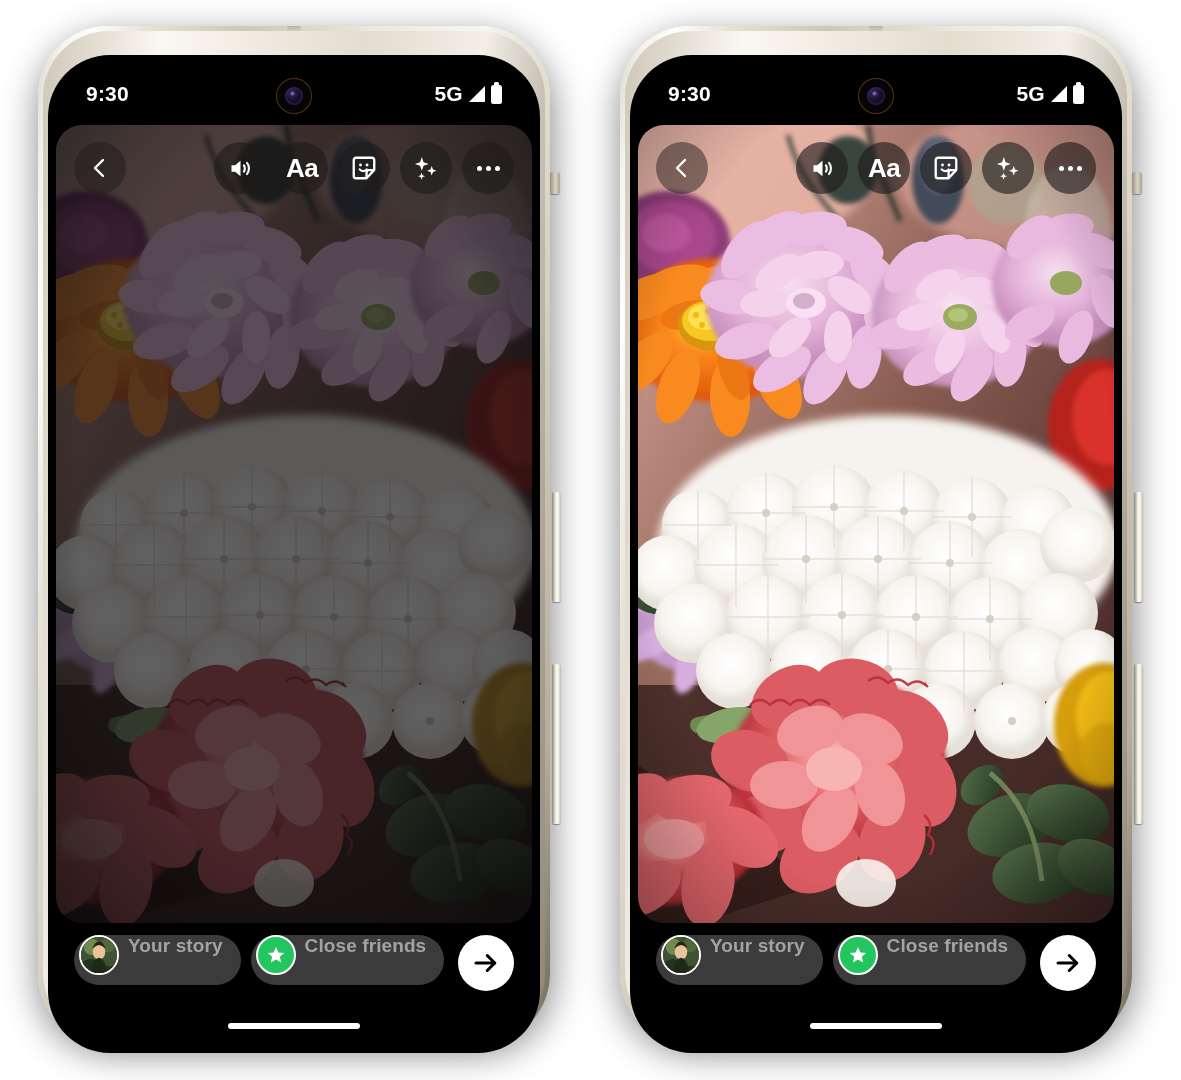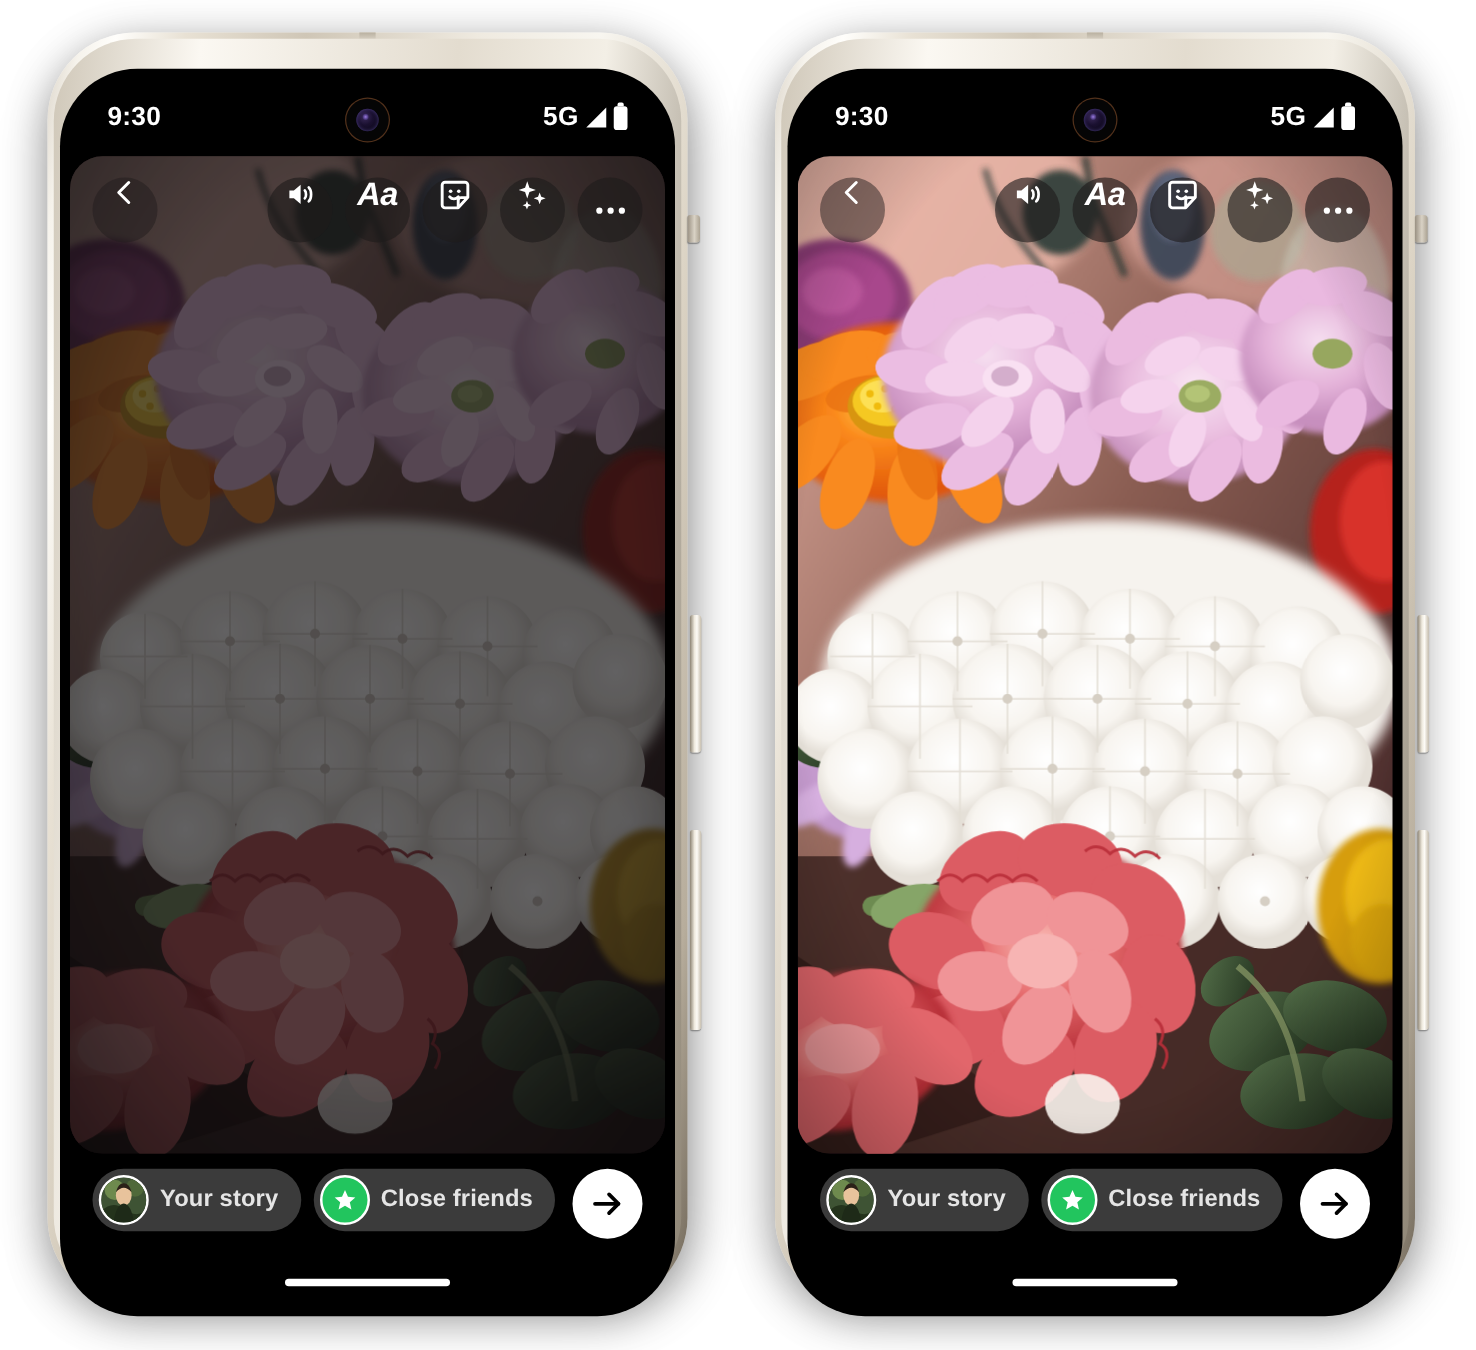--- a/index.html
+++ b/index.html
@@ -202,24 +202,23 @@
     top: 74px; left: 0; right: 0;
     height: 62px;
     display: flex; align-items: center;
     padding: 0 18px;
     z-index: 8;
   }
   .tb-btn {
     width: 52px; height: 52px;
     border-radius: 50%;
     background: rgba(32,28,28,0.48);
-    display: flex; justify-content: center;
+    display: flex; align-items: center; justify-content: center;
     flex: 0 0 auto;
     color: #ffffff;
-    font-style: italic;
   }
   .tb-btn.solid { background: rgba(30,27,27,0.62); }
   .tb-spacer { flex: 1 1 auto; }
   .tb-group { display: flex; align-items: center; gap: 10px; flex: 0 0 auto; }
   .tb-aa {
     font-size: 26px; font-weight: 600; letter-spacing: -.5px;
     line-height: 1; color: #fff;
   }
   .tb-dots { display:flex; gap:4px; align-items:center; }
   .tb-dots i { width:5px; height:5px; border-radius:50%; background:#fff; display:block; }
@@ -232,24 +231,24 @@
     background: #000000;
     display: flex; align-items: flex-start;
     padding: 12px 18px 0 18px;
     gap: 10px;
     z-index: 8;
   }
   .pill {
     height: 50px;
     border-radius: 25px;
     background: #3b3b3b;
-    display: flex; align-items: center;
+    display: flex; 
     padding: 0 18px 0 5px;
     gap: 9px;
-    color: #e5e5e5;
+    color: #a3a3a3;
     flex: 0 0 auto;
   }
   .pill-label { font-size: 19px; font-weight: 700; letter-spacing: .1px; white-space: nowrap; }
   .avatar {
     width: 40px; height: 40px; border-radius: 50%;
     border: 2px solid #ffffff;
     overflow: hidden; flex: 0 0 auto;
     background: #2c3a2a;
     position: relative;
   }

